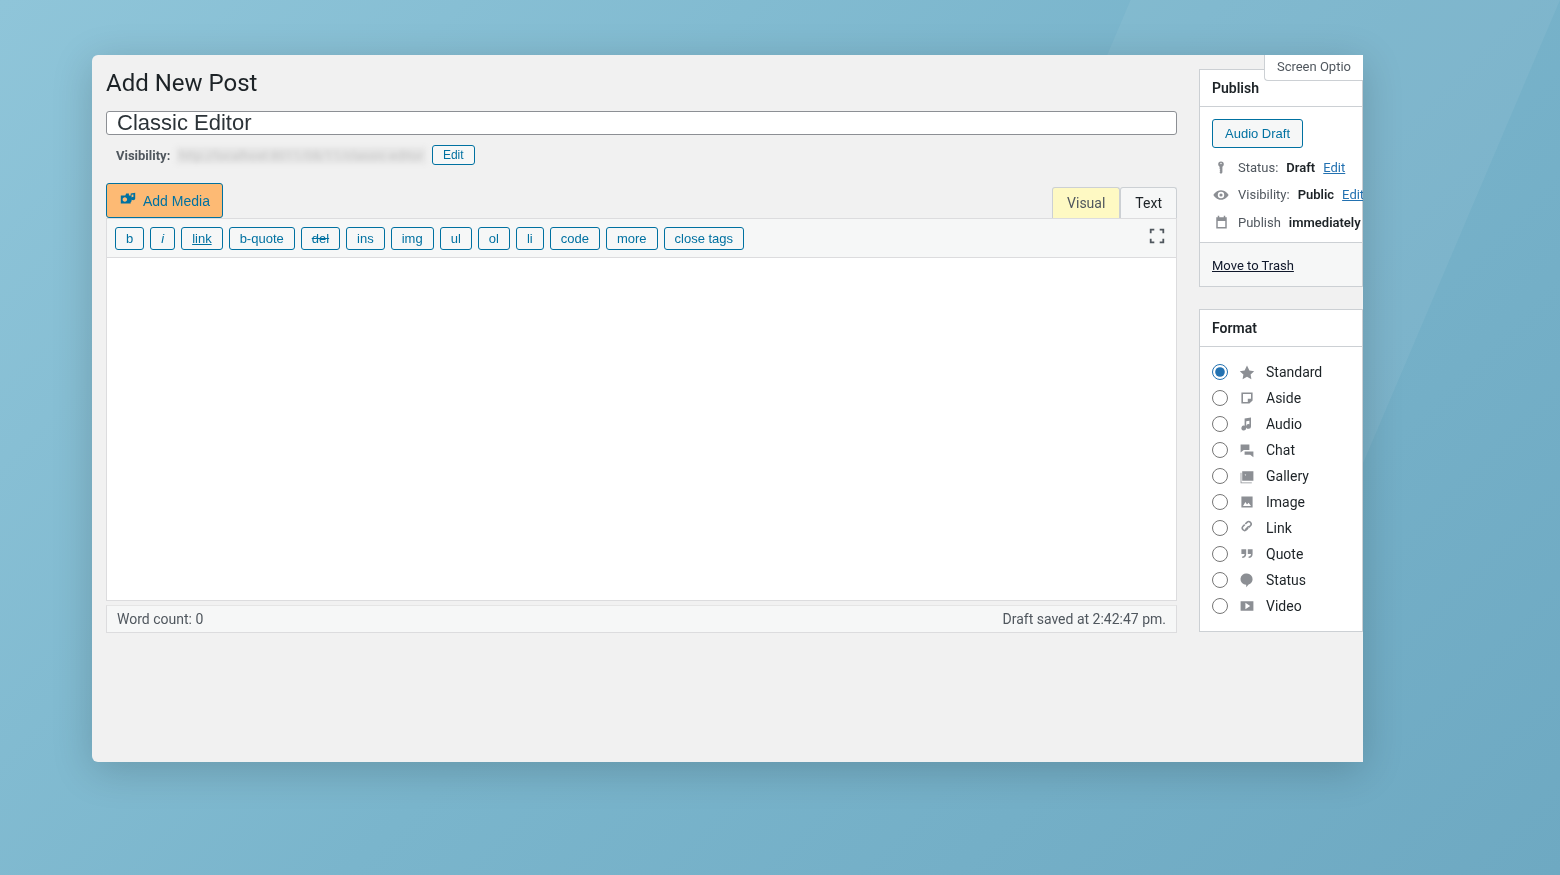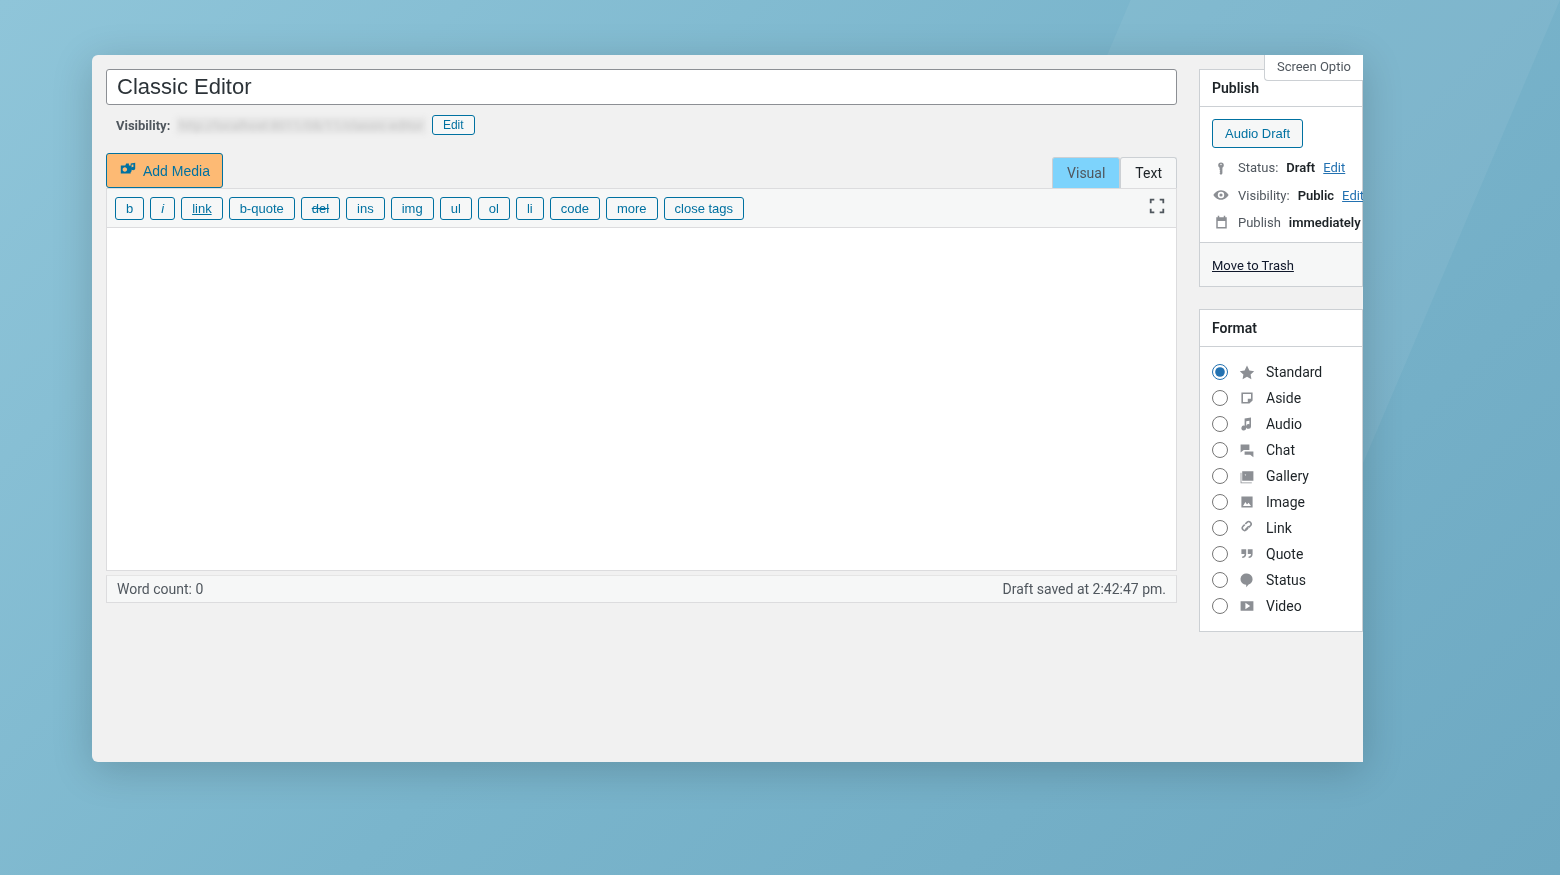--- a/index.html
+++ b/index.html
@@ -52,21 +52,21 @@
 .side-col { width: 164px; flex-shrink: 0; }
 .page-title {
   font-size: 24px;
   font-weight: 400;
   color: #1d2327;
   margin-bottom: 14px;
   padding-left: 0;
 }
 .title-input {
   width: 100%;
-  height: 36px;
+  height: 24px;
   padding: 3px 10px;
   font-size: 22px;
   border: 1px solid #8c8f94;
   border-radius: 3px;
   background: #fff;
   color: #2c3338;
 }
 .permalink-row {
   margin-top: 10px;
   padding-left: 10px;
@@ -115,21 +115,21 @@
 }
 .editor-tab {
   padding: 7px 14px;
   font-size: 14px;
   color: #50575e;
   cursor: pointer;
   border: 1px solid transparent;
   border-bottom: none;
 }
 .editor-tab.inactive {
-  background: #7dd3fc;
+  background: #fef9c3;
   border-color: #ccd0d4;
   border-radius: 3px 3px 0 0;
 }
 .editor-tab.active {
   background: #f6f7f7;
   border-color: #ccd0d4;
   border-radius: 3px 3px 0 0;
   color: #1d2327;
 }
 .toolbar {
@@ -201,21 +201,21 @@
   background: #f6f7f7;
   color: #0071a1;
   font-size: 13px;
   padding: 6px 12px;
   border-radius: 3px;
   cursor: pointer;
   margin-bottom: 12px;
 }
 .pub-row {
   display: flex;
-  align-items: flex-end;
+  align-items: flex-start;
   gap: 8px;
   font-size: 13px;
   color: #50575e;
   margin-bottom: 12px;
 }
 .pub-row strong { color: #1d2327; font-weight: 600; }
 .pub-row .edit-link { color: #2271b1; text-decoration: underline; cursor: pointer; }
 .pub-icon { color: #8c8f94; flex-shrink: 0; width: 18px; display:flex; justify-content:center; }
 .panel-footer {
   border-top: 1px solid #ccd0d4;
@@ -248,20 +248,21 @@
 <body>
 
 <div class="bg-shape"></div>
 
 <div class="app-window">
 
   <div class="screen-options-tab">Screen Optio</div>
 
   <div class="content">
     <div class="main-col">
+      <h1 class="page-title">Add New Post</h1>
 
       <input class="title-input" type="text" value="Classic Editor" style="">
 
       <div class="permalink-row">
         <strong>Visibility:</strong>
         <span class="permalink-url">http://localhost:8011/08/11/classic-editor</span>
         <button class="small-btn">Edit</button>
       </div>
 
       <div class="media-row">

